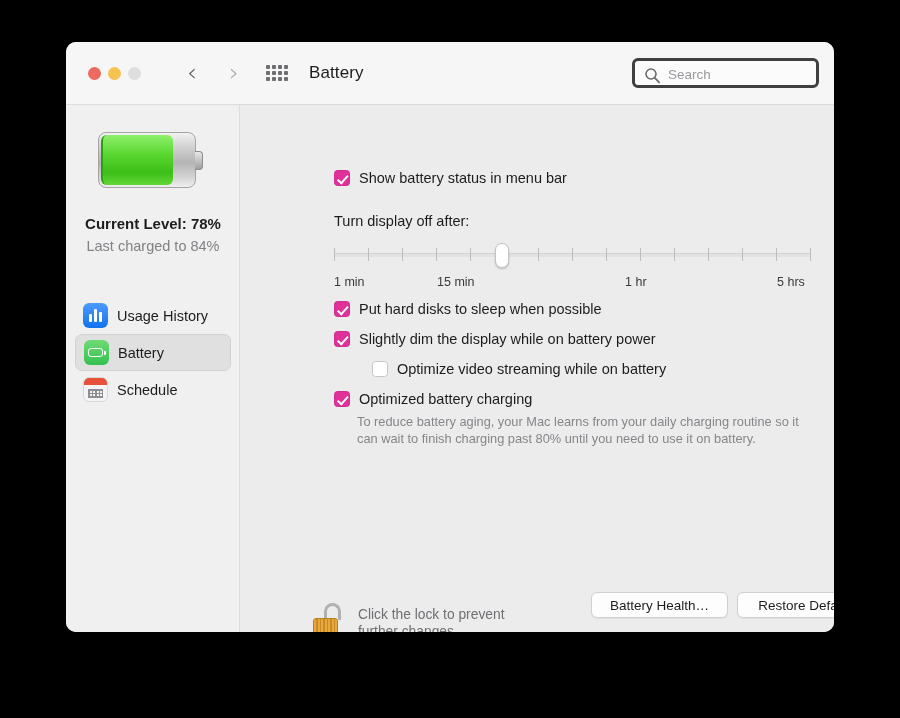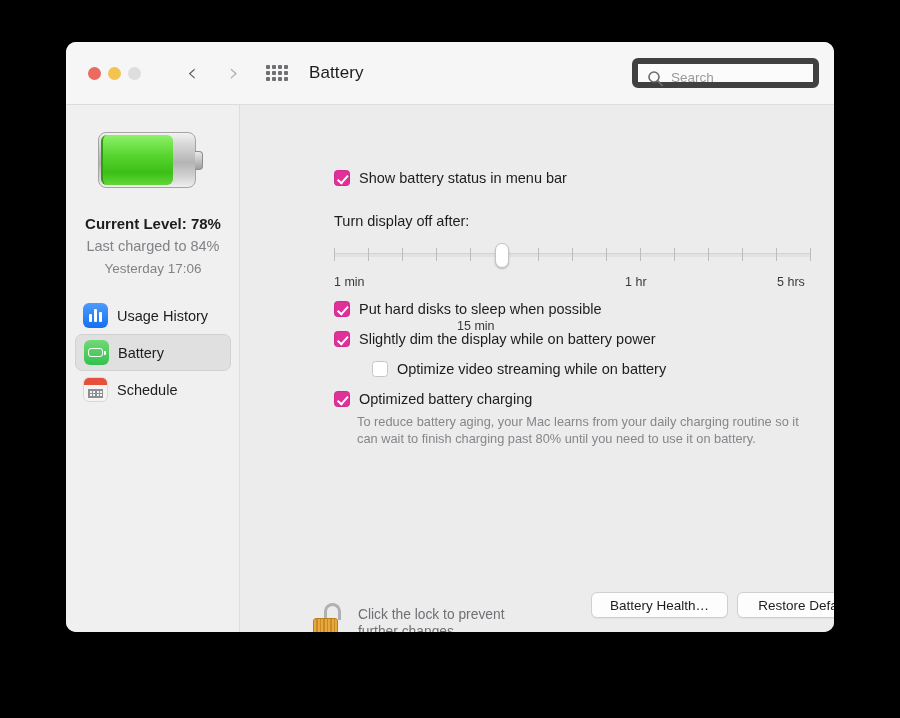--- a/index.html
+++ b/index.html
@@ -88,21 +88,21 @@
     letter-spacing: 0.1px;
   }
 
   #search-box {
     position: absolute;
     left: 566px;
     top: 16px;
     width: 187px;
     height: 30px;
     background: #fbfbfb;
-    border: 6px solid #404040;
+    border: 3px solid #404040;
     border-radius: 6px;
   }
   #search-icon {
     position: absolute;
     left: 9px; top: 6px;
     width: 17px; height: 17px;
   }
   #search-placeholder {
     position: absolute;
     left: 33px;
@@ -476,21 +476,20 @@
   <div id="sidebar">
 
     <div id="battery-art">
       <div id="batt-body"></div>
       <div id="batt-fill"></div>
       <div id="batt-cap"></div>
     </div>
 
     <div class="side-stat" id="stat-level">Current Level: 78%</div>
     <div class="side-stat" id="stat-charged">Last charged to 84%</div>
-    <div class="side-stat" id="stat-when">Yesterday 17:06</div>
 
     <div id="side-list">
 
       <div class="side-item">
         <div class="side-ico ico-usage">
           <span class="b b1"></span>
             <span class="b b2"></span>
             <span class="b b3"></span>
         </div>
         <span class="side-label">Usage History</span>
@@ -539,21 +538,21 @@
       <div class="tick" style="left:306px;"></div>
       <div class="tick" style="left:340px;"></div>
       <div class="tick" style="left:374px;"></div>
       <div class="tick" style="left:408px;"></div>
       <div class="tick" style="left:442px;"></div>
       <div class="tick" style="left:476px;"></div>
       <div id="slider-thumb"></div>
     </div>
 
     <div class="slider-tick-label" style="left:93px;">1 min</div>
-    <div class="slider-tick-label" style="left:216px;margin-top:44px;">15 min</div>
+    <div class="slider-tick-label" style="left:196px;">15 min</div>
     <div class="slider-tick-label" style="left:384px;">1 hr</div>
     <div class="slider-tick-label" style="left:536px;">5 hrs</div>
 
     <div class="check-row" style="left:93px; top:225px;">
       <span class="cbox on"></span>
       <span class="check-label">Slightly dim the display while on battery power</span>
     </div>
 
     <div class="check-row" style="left:93px; top:195px;">
       <span class="cbox on"></span>

